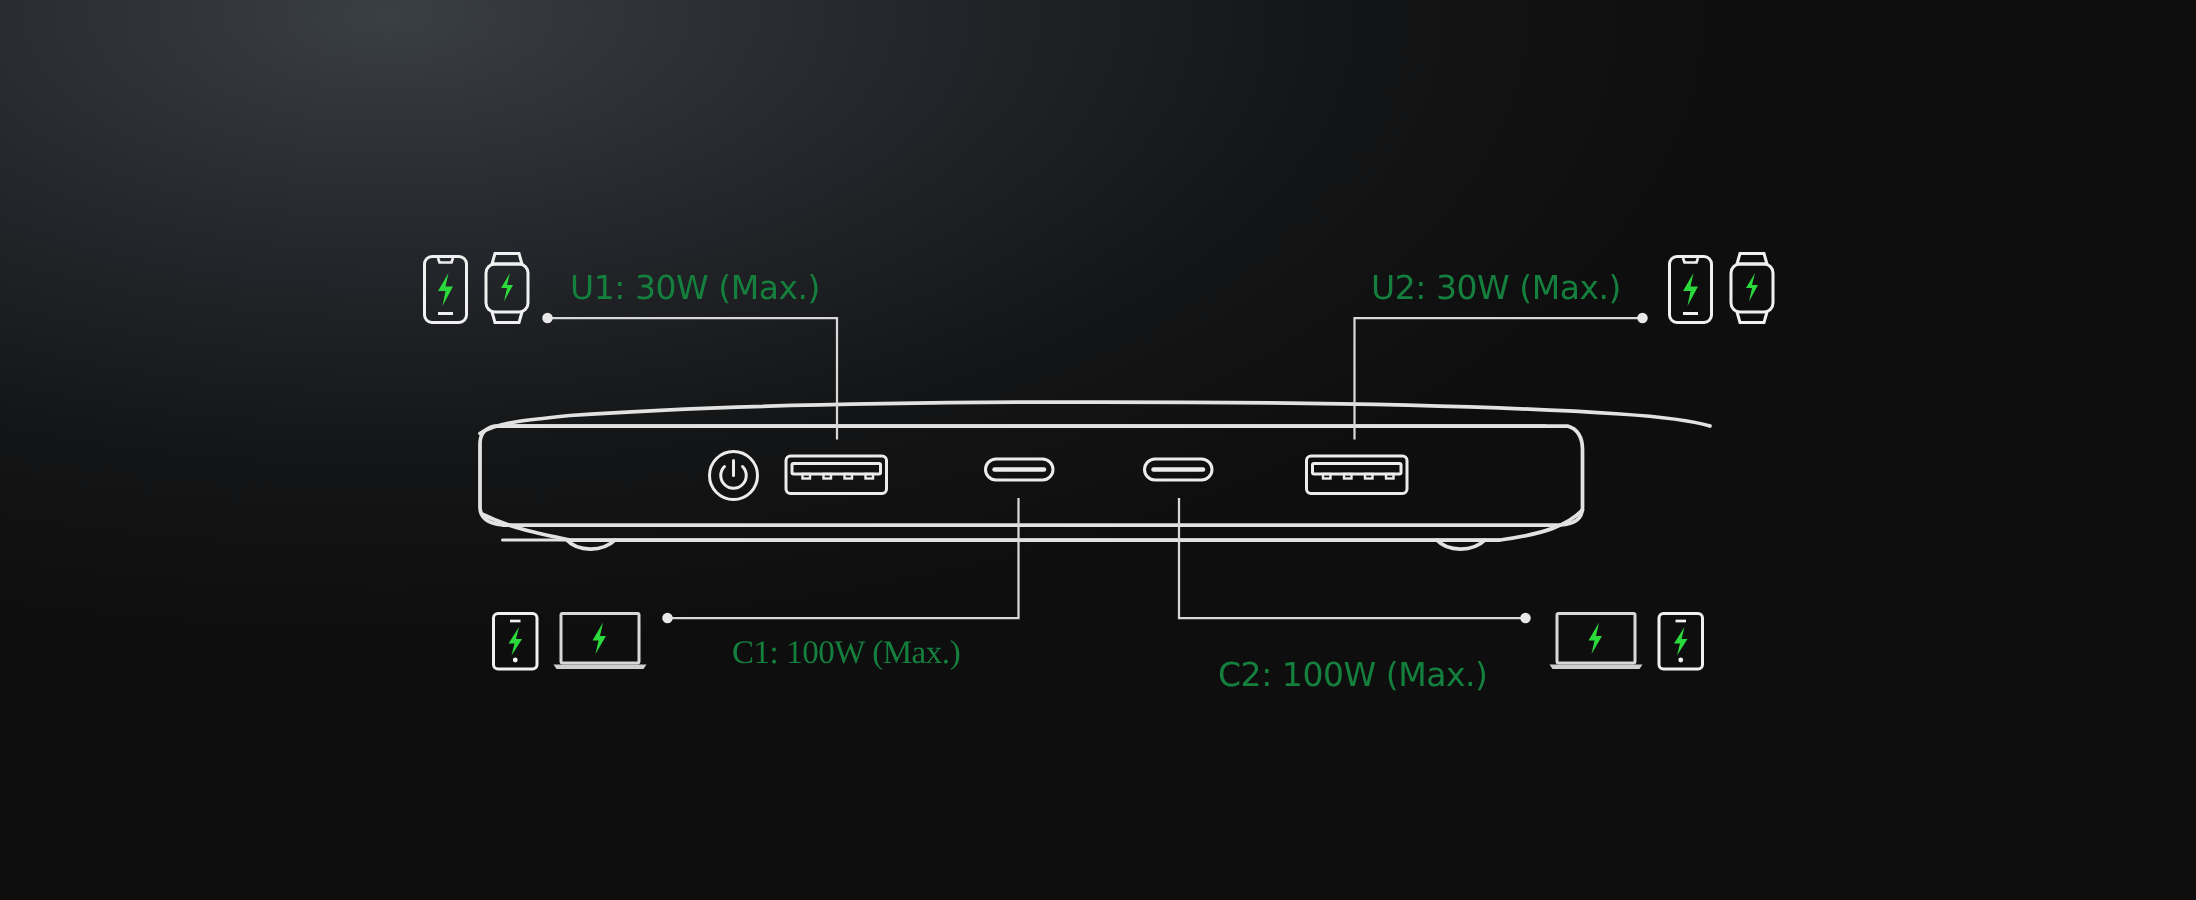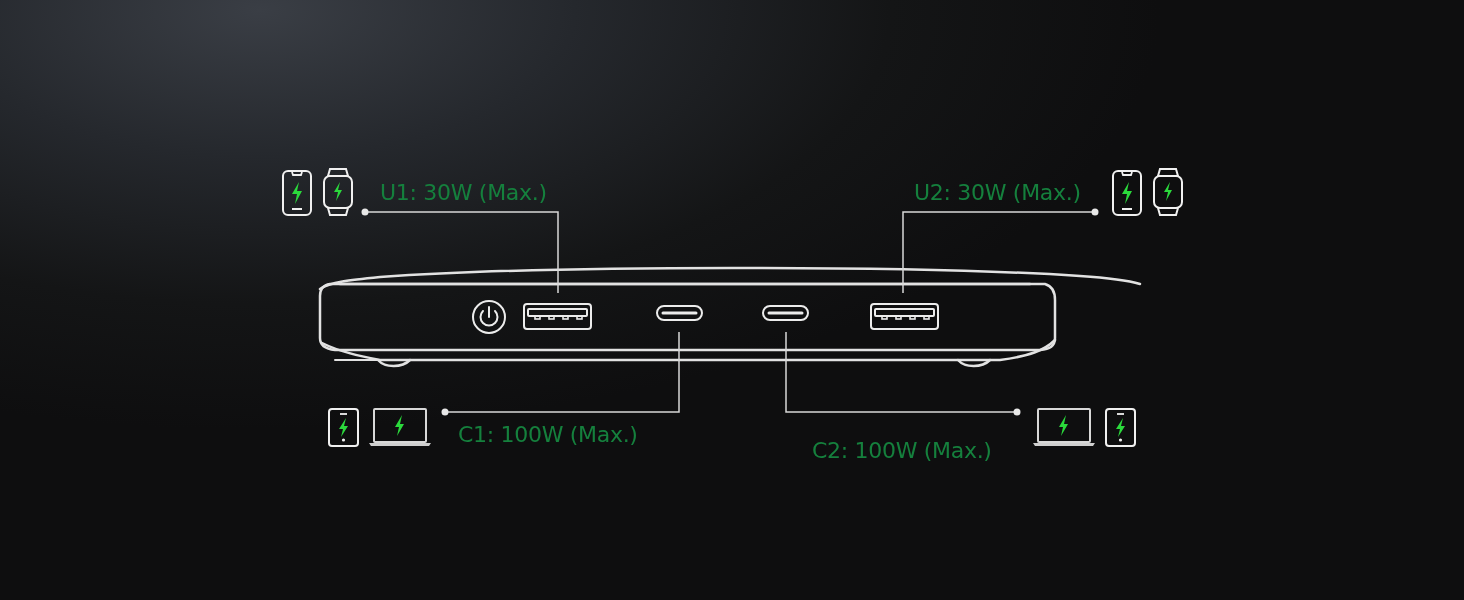--- a/index.html
+++ b/index.html
@@ -127,14 +127,14 @@
   <g transform="translate(1106,409)">
     <rect x="0" y="0" width="29" height="37" rx="3" fill="none" stroke="#f0f0f0" stroke-width="2"></rect>
     <line x1="11" y1="5" x2="18" y2="5" stroke="#f0f0f0" stroke-width="1.8"></line>
     <circle cx="14.5" cy="31" r="1.6" fill="#f0f0f0"></circle>
     <path d="M17 9 L10 20 L14 20 L12 28 L19 17 L15 17 Z" fill="#2bd93c"></path>
   </g>
 </svg>
 
 <div class="abs label" style="left:380px;top:180px;">U1: 30W (Max.)</div>
 <div class="abs label" style="left:914px;top:180px;text-align:center;">U2: 30W (Max.)</div>
-<div class="abs label" style="left:458px;top:422px;">C1: 100W (Max.)</div>
+<div class="abs label" style="left:488px;top:422px;font-family:Liberation Serif, serif;">C1: 100W (Max.)</div>
 <div class="abs label" style="left:812px;top:438px;text-align:center;">C2: 100W (Max.)</div>
 
 </body></html>

